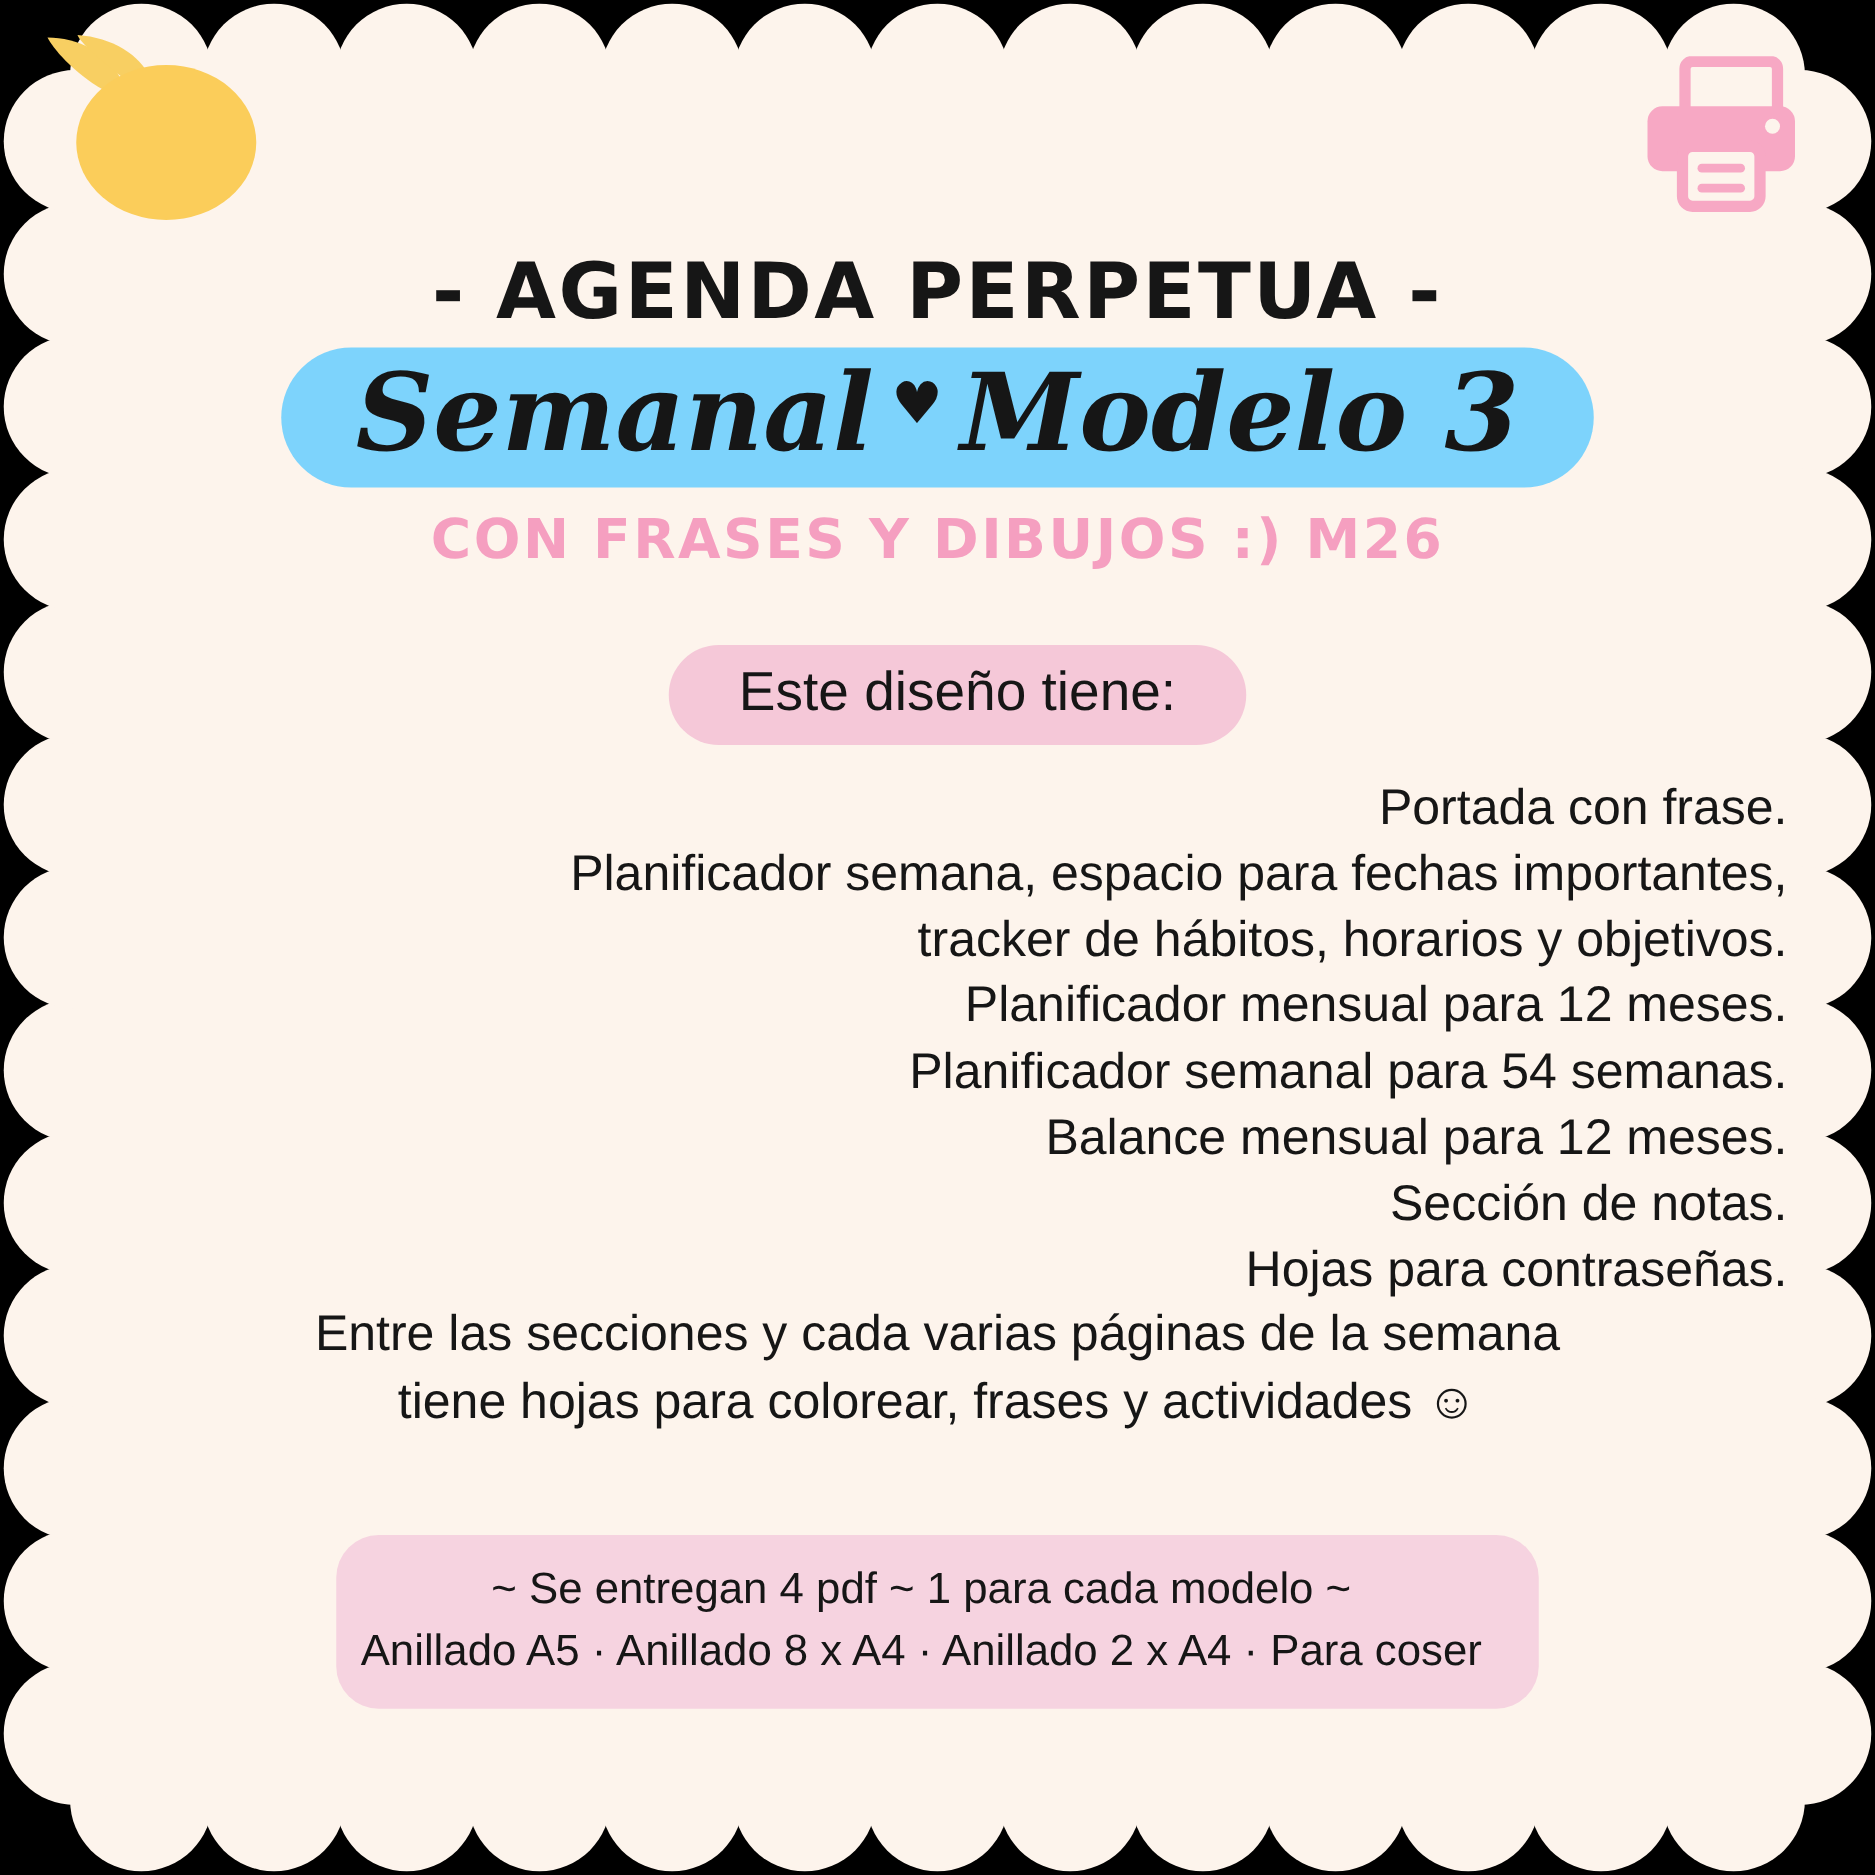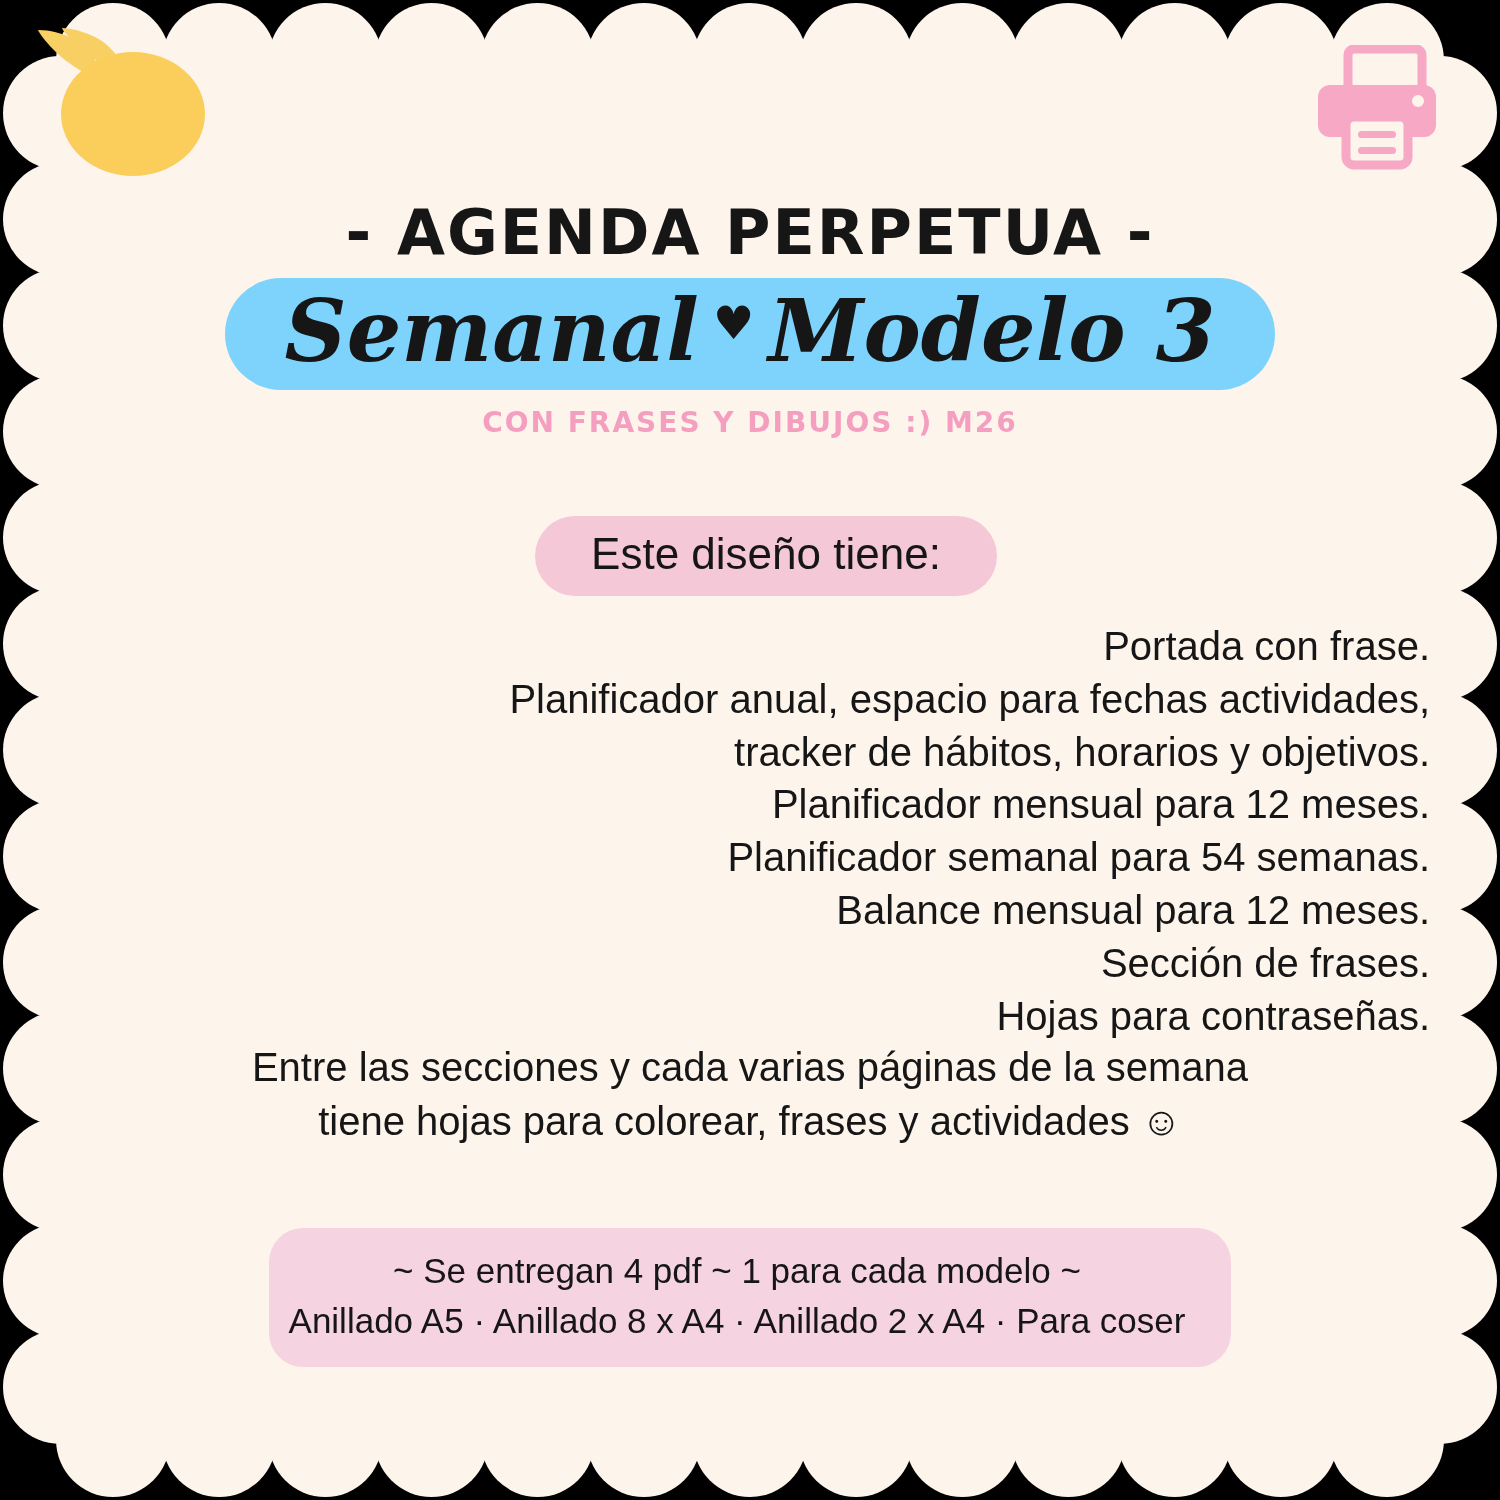--- a/index.html
+++ b/index.html
@@ -100,21 +100,21 @@
   }
 
   .subtitle {
     position: absolute;
     top: 406px;
     left: 0;
     width: 1500px;
     text-align: center;
     font-family: "DejaVu Sans", sans-serif;
     font-weight: bold;
-    font-size: 28px;
+    font-size: 44px;
     letter-spacing: 2px;
     color: #f59fc0;
   }
 
   .badge-row {
     position: absolute;
     top: 516px;
     left: 16px;
     width: 1500px;
     text-align: center;
@@ -260,26 +260,26 @@
     </div>
 
     <div class="subtitle">CON FRASES Y DIBUJOS :) M26</div>
 
     <div class="badge-row">
       <span class="badge">Este diseño tiene:</span>
     </div>
 
     <div class="features">
       <div>Portada con frase.</div>
-      <div>Planificador anual, espacio para fechas actividades,</div>
+      <div>Planificador semana, espacio para fechas importantes,</div>
       <div>tracker de hábitos, horarios y objetivos.</div>
       <div>Planificador mensual para 12 meses.</div>
       <div>Planificador semanal para 54 semanas.</div>
       <div>Balance mensual para 12 meses.</div>
-      <div>Sección de frases.</div>
+      <div>Sección de notas.</div>
       <div>Hojas para contraseñas.</div>
     </div>
 
     <div class="note">
       <div>Entre las secciones y cada varias páginas de la semana</div>
       <div>tiene hojas para colorear, frases y actividades ☺</div>
     </div>
 
     <div class="footer-row">
       <div class="footer-pill">

